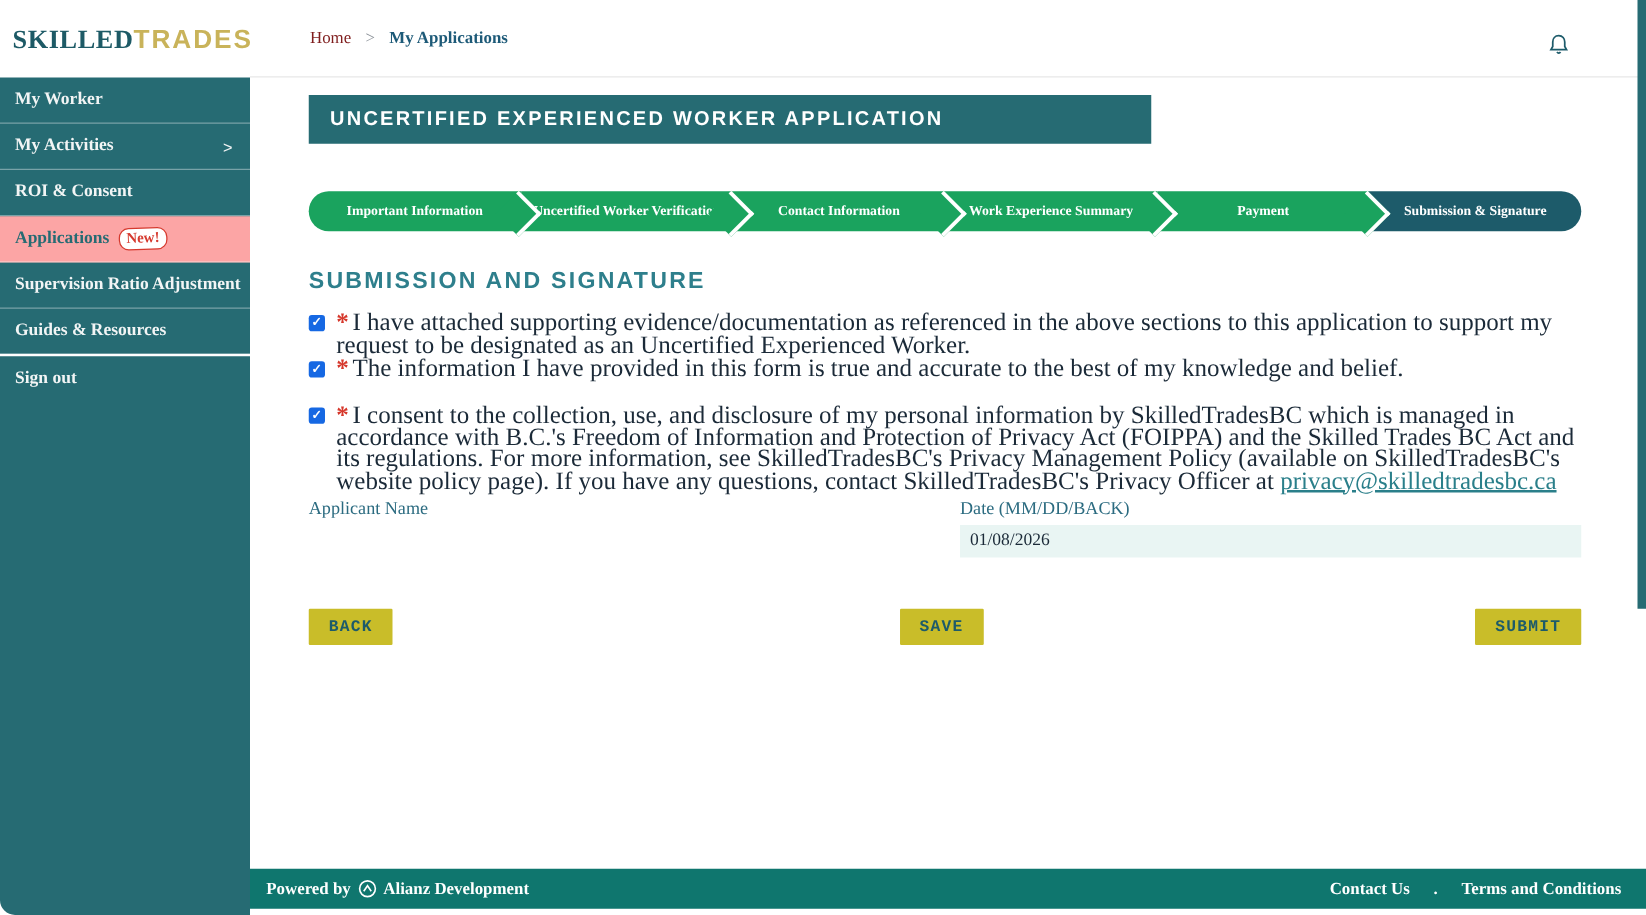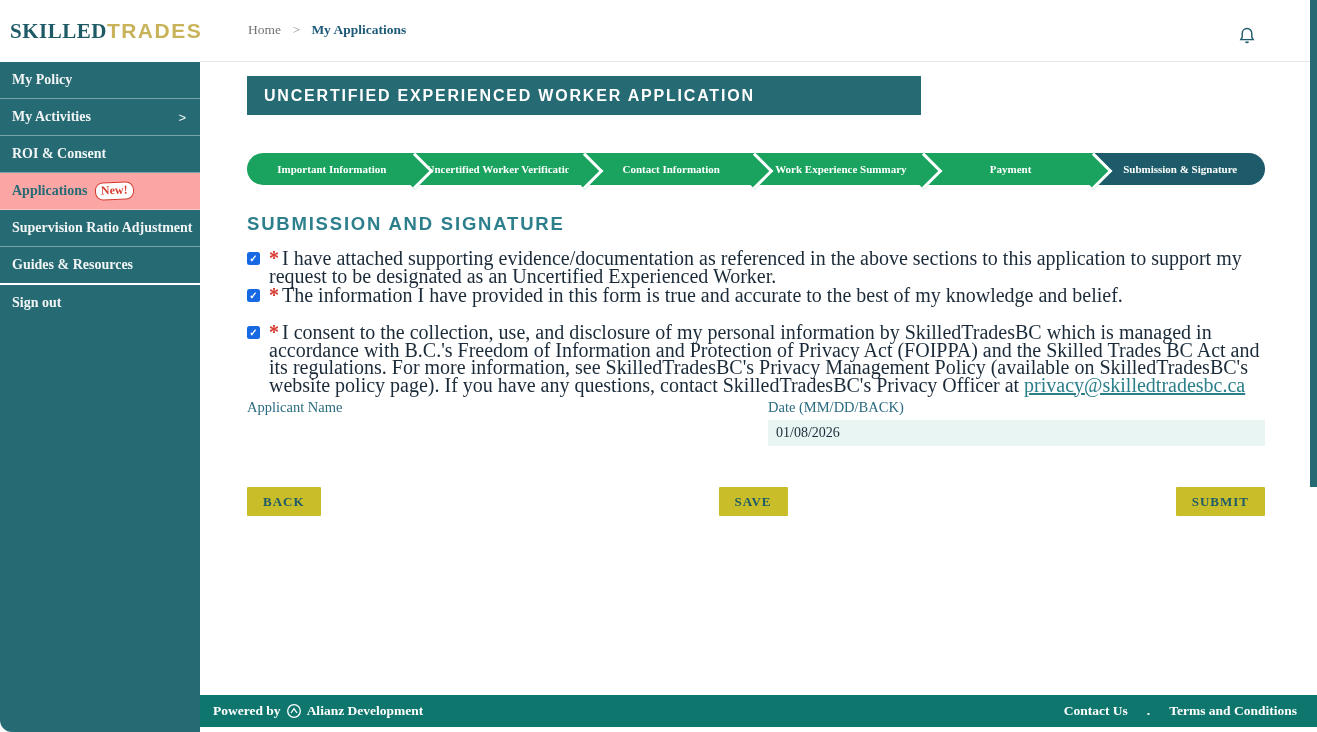--- a/index.html
+++ b/index.html
@@ -9,21 +9,21 @@
   
   .logo-area { position:absolute; left:0; top:0; width:200px; height:62px; background:#fff; display:flex; align-items:center; padding-left:10px; }
   .logo { font-size:21px; letter-spacing:.5px; white-space:nowrap; }
   .logo .p1 { color:#1d5a66; font-family:"Liberation Serif", serif; font-weight:700; }
   .logo .p2 { color:#c9b35a; font-family:"Liberation Sans", sans-serif; font-weight:700; letter-spacing:1.5px; }
   .logo .p3 { color:#1d5a66; font-family:"Liberation Serif", serif; font-weight:700; font-size:10px; vertical-align:super; }
 
   
   .header { position:absolute; left:200px; top:0; right:0; height:62px; background:#fff; border-bottom:1px solid #e7e7e7; }
   .breadcrumb { position:absolute; left:48px; top:22px; font-size:13.5px; }
-  .crumb-home { color:#737373; cursor:pointer; }
+  .crumb-home { color:#7f1d1d; cursor:pointer; }
   .crumb-sep { color:#8a9097; margin:0 8px; }
   .crumb-current { color:#1d5a78; font-weight:700; }
   .bell-btn { position:absolute; right:60px; top:26px; width:20px; height:20px; cursor:pointer; }
 
   
   .sidebar { position:absolute; left:0; top:62px; width:200px; bottom:0; background:#266b73; border-radius:0 0 0 12px; }
   .nav-item { position:relative; height:37px; display:flex; align-items:center; padding-left:12px; color:#f2f5f5; font-weight:700; font-size:14px; border-bottom:1px solid rgba(255,255,255,.38); cursor:pointer; }
   .nav-item .chev { position:absolute; right:14px; font-family:"Liberation Sans", sans-serif; font-weight:400; font-size:13px; }
   .nav-item.active { background:#fca5a5; color:#266b73; border-bottom:1px solid rgba(255,255,255,.38); }
   .nav-item.signout { border-top:2px solid #ffffff; border-bottom:none; margin-top:-1px; }
@@ -57,21 +57,21 @@
   .req { color:#d6382c; font-weight:700; margin-right:3px; }
   .consent-link { color:#2a7f8a; text-decoration:underline; cursor:pointer; }
 
   .field-label { position:absolute; top:336px; color:#2b6b80; font-size:14.5px; }
   .field-label.l1 { left:47px; }
   .field-label.l2 { left:568px; }
   .field-box { position:absolute; top:357px; height:26px; background:#e9f5f3; display:flex; align-items:center; padding-left:8px; font-size:14px; color:#1b2a38; }
   .field-box.f1 { left:47px; width:498px; }
   .field-box.f2 { left:568px; width:497px; }
 
-  .btn { position:absolute; top:424px; height:29px; border:none; background:#c9bd29; color:#1d5b6a; font-family:Liberation Serif, serif; font-weight:700; font-size:13px; letter-spacing:1px; padding:0 16px; cursor:pointer; border-radius:1px; }
+  .btn { position:absolute; top:424px; height:29px; border:none; background:#c9bd29; color:#1d5b6a; font-family:Liberation Mono, monospace; font-weight:700; font-size:13px; letter-spacing:1px; padding:0 16px; cursor:pointer; border-radius:1px; }
   .btn-back { left:47px; }
   .btn-save { left:50%; transform:translateX(-58%); }
   .btn-submit { right:52px; }
 
   
   .footer { position:absolute; left:200px; right:0; bottom:5px; height:32px; background:#0f766e; display:flex; align-items:center; justify-content:space-between; padding:0 20px 0 13px; color:#fff; font-size:13.5px; font-weight:700; }
   .footer-left { display:inline-flex; align-items:center; gap:5px; }
   .footer-right { display:inline-flex; align-items:center; gap:19px; }
   .footer-right .flink { cursor:pointer; }
   .alianz-icon { display:inline-flex; }
@@ -97,21 +97,21 @@
   <div class="bell-btn">
     <svg width="20" height="20" viewBox="0 0 20 20" fill="none" stroke="#1d5b6a" stroke-width="1.4">
       <path d="M10 2.5 C7 2.5 5.2 4.8 5.2 7.6 V11.2 L3.8 13.6 H16.2 L14.8 11.2 V7.6 C14.8 4.8 13 2.5 10 2.5 Z"></path>
       <path d="M8.6 15.6 A1.6 1.6 0 0 0 11.4 15.6"></path>
     </svg>
   </div>
 </div>
 
 <nav class="sidebar">
   <div class="nav-item">
-    <span>My Policy</span>
+    <span>My Worker</span>
   </div>
   <div class="nav-item">
     <span>My Activities</span>
     <span class="chev">&gt;</span>
   </div>
   <div class="nav-item">
     <span>ROI &amp; Consent</span>
   </div>
   <div class="nav-item active">
     <span>Applications</span>

